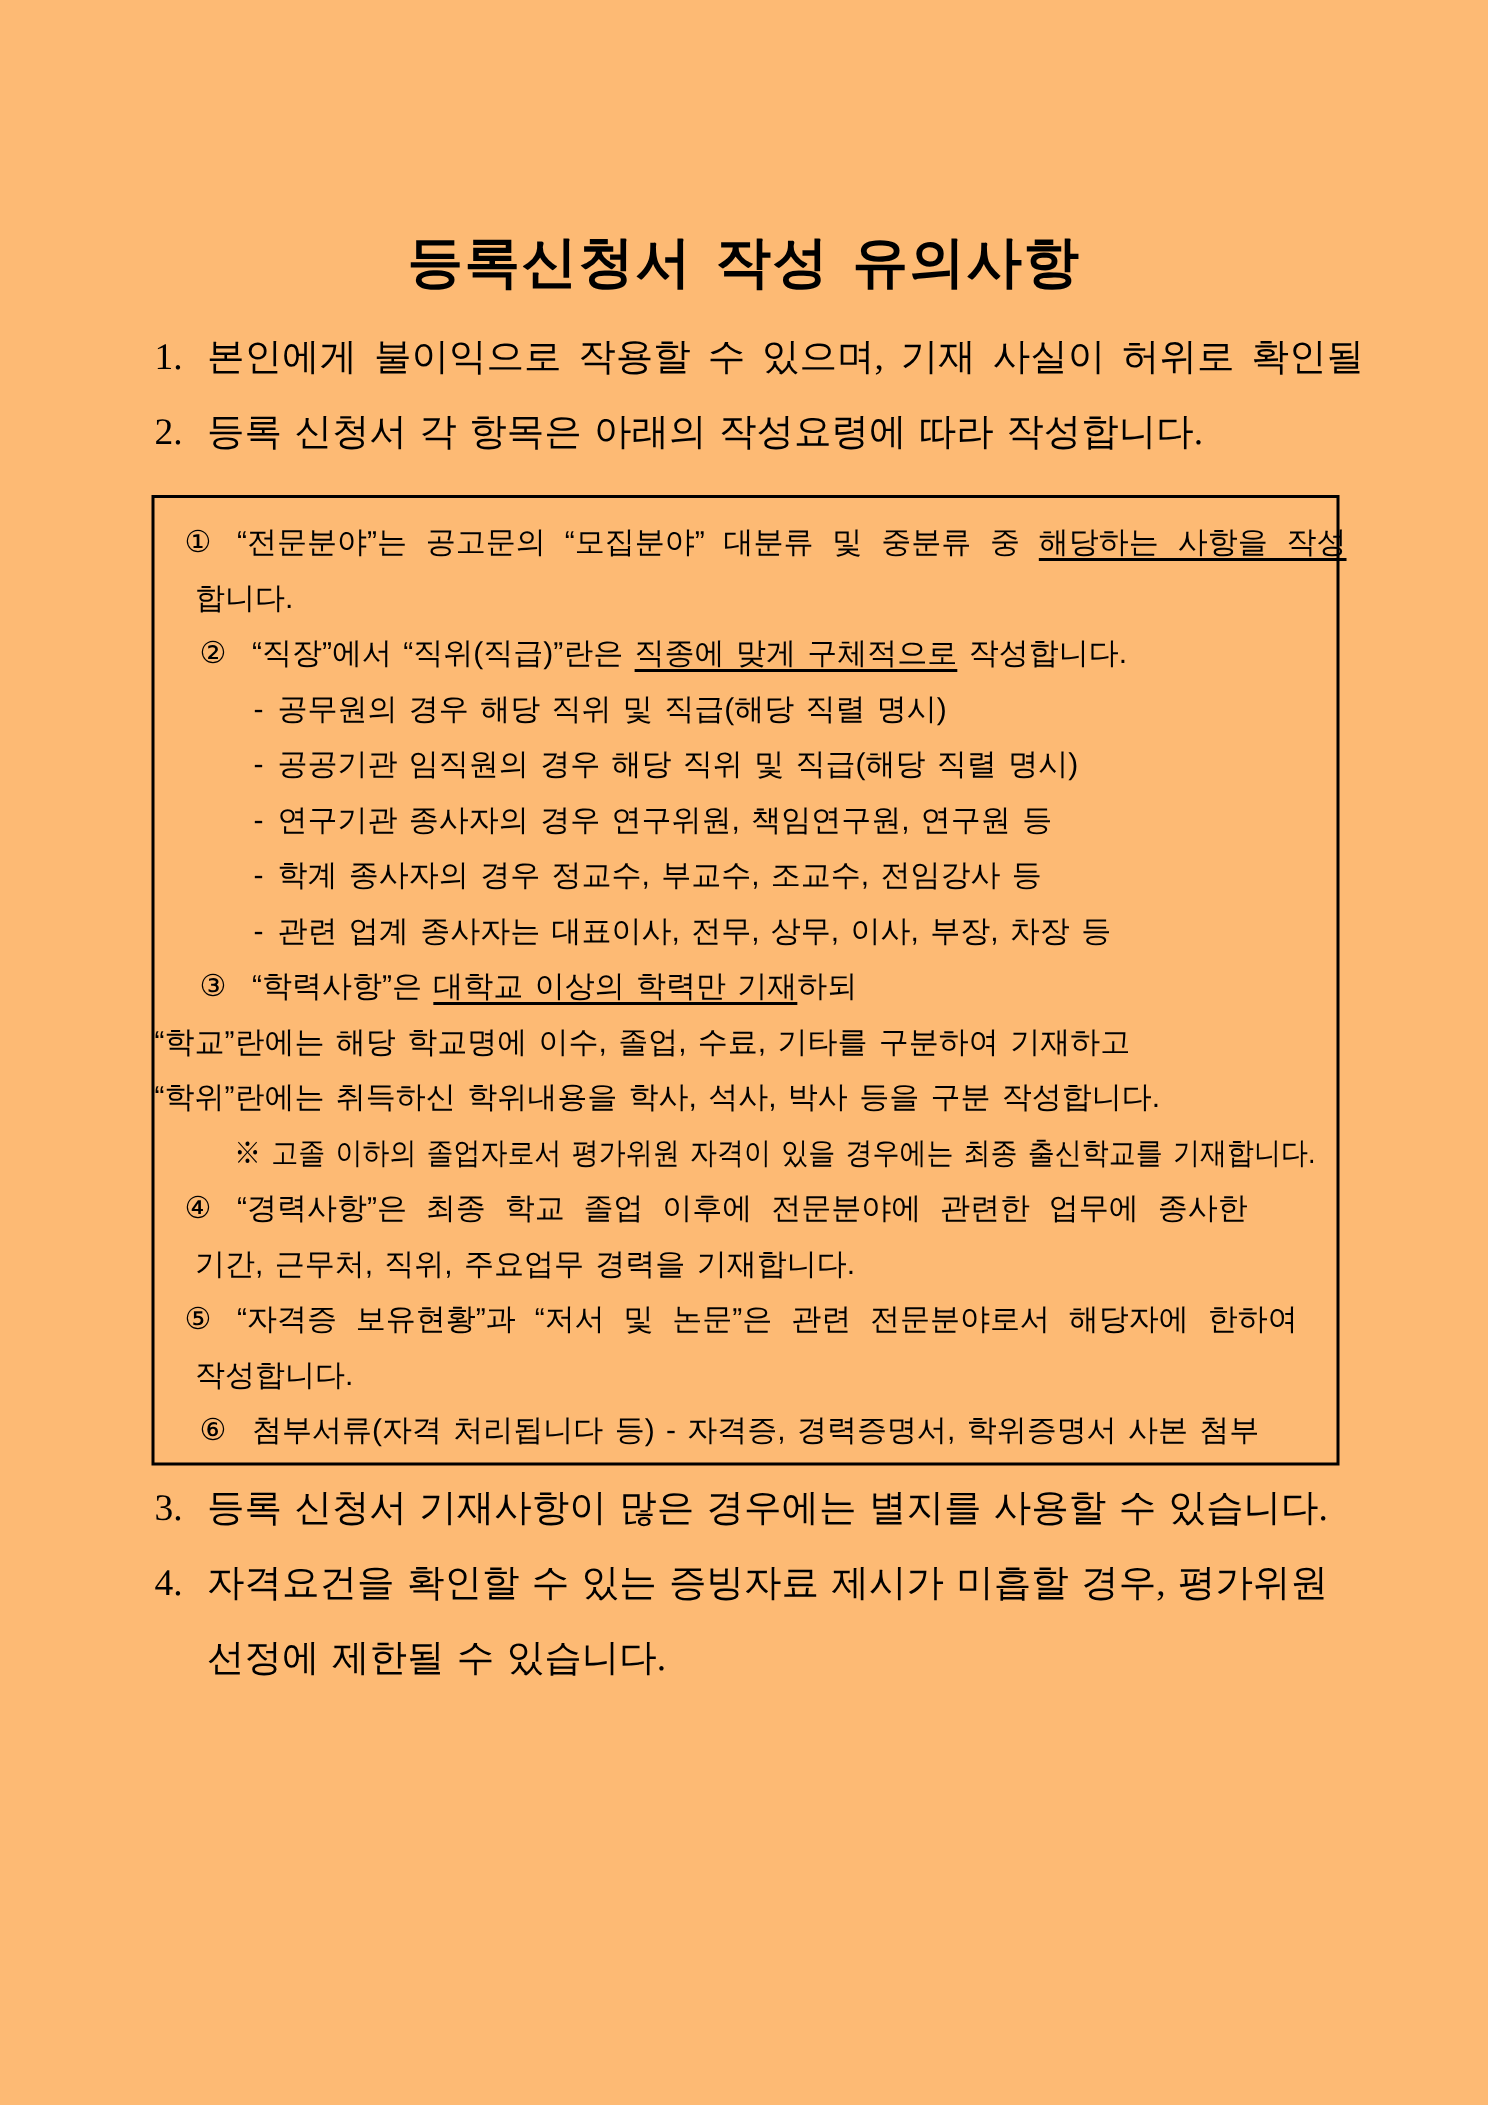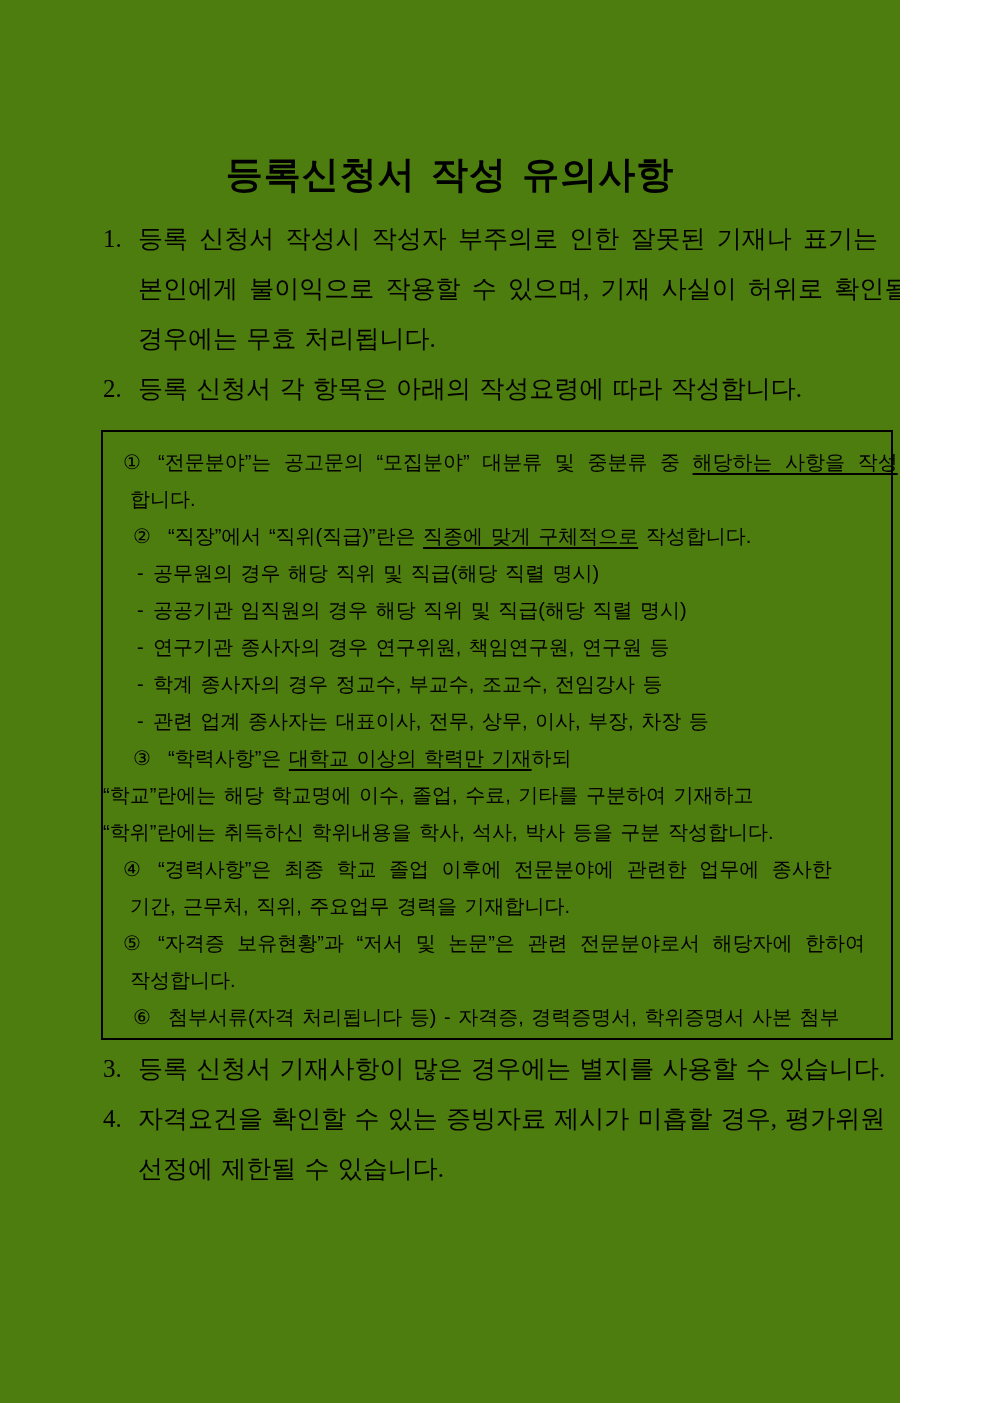--- a/index.html
+++ b/index.html
@@ -1,17 +1,17 @@
 <!DOCTYPE html>
 <html><head>
 <meta charset="utf-8">
 <style>
   html,body { margin:0; padding:0; background:#fff; }
   .page {
-    position:relative; width:900px; height:1403px; background:#4d7c0f; color:#000;
+    position:relative; width:992px; height:1403px; background:#fdba74; color:#000;
     overflow:hidden;
   }
   .title {
     position:absolute; top:150px; left:0; width:100%; margin:0;
     text-align:center;
     font-family:"Liberation Sans", sans-serif;
     font-weight:bold; font-size:37px; letter-spacing:1px; word-spacing:4px;
   }
   .content {
     position:absolute; left:103px; top:214px; width:800px;
@@ -30,61 +30,60 @@
     border:2px solid #000;
     padding:12px 0 2px 0;
     font-family:"Liberation Sans", sans-serif;
     font-size:20px;
   }
   .gbox .row { line-height:37px; white-space:pre; word-spacing:2px; }
   .gbox .row.w { word-spacing:7px;padding-left:20px; }
   .row.num  { padding-left:30px; }
   .row.num .mk  { display:inline-block; width:35px; }
   .row.cont { padding-left:27px; }
-  .row.dash { padding-left:34px; }
+  .row.dash { padding-left:34px;margin-left:32px; }
   .row.dash .mk { display:inline-block; width:16px; }
   .row.sub  { }
   .row.rem  { padding-left:53px; }
   .row.rem .txt {
     display:inline-block;
     transform:scaleX(0.90); transform-origin:0 50%;
   }
   .u { text-decoration:underline; text-underline-offset:4px; text-decoration-thickness:1.5px; }
   #notes-bottom { margin-top:4px; }
 </style>
 </head>
 <body>
 
 <div class="page">
   <h1 class="title">등록신청서 작성 유의사항</h1>
   <div class="content">
     <section id="notes-top">
         <div class="nitem">
           <span class="num">1.</span>
-          <div class="line w">등록 신청서 작성시 작성자 부주의로 인한 잘못된 기재나 표기는</div>
           <div class="line w">본인에게 불이익으로 작용할 수 있으며, 기재 사실이 허위로 확인될</div>
-          <div class="line">경우에는 무효 처리됩니다.</div>
         </div>
         <div class="nitem">
           <span class="num">2.</span>
           <div class="line">등록 신청서 각 항목은 아래의 작성요령에 따라 작성합니다.</div>
         </div>
       </section>
     <div class="gbox" id="box-rows">
         <div class="row num w"><span class="mk">①</span><span>“전문분야”는 공고문의 “모집분야” 대분류 및 중분류 중 </span><span class="u">해당하는 사항을 작성</span></div>
         <div class="row cont"><span>합니다.</span></div>
         <div class="row num"><span class="mk">②</span><span>“직장”에서 “직위(직급)”란은 </span><span class="u">직종에 맞게 구체적으로</span><span> 작성합니다.</span></div>
         <div class="row dash"><span class="mk">-</span><span>공무원의 경우 해당 직위 및 직급(해당 직렬 명시)</span></div>
         <div class="row dash"><span class="mk">-</span><span>공공기관 임직원의 경우 해당 직위 및 직급(해당 직렬 명시)</span></div>
         <div class="row dash"><span class="mk">-</span><span>연구기관 종사자의 경우 연구위원, 책임연구원, 연구원 등</span></div>
         <div class="row dash"><span class="mk">-</span><span>학계 종사자의 경우 정교수, 부교수, 조교수, 전임강사 등</span></div>
         <div class="row dash"><span class="mk">-</span><span>관련 업계 종사자는 대표이사, 전무, 상무, 이사, 부장, 차장 등</span></div>
         <div class="row num"><span class="mk">③</span><span>“학력사항”은 </span><span class="u">대학교 이상의 학력만 기재</span><span>하되</span></div>
         <div class="row sub"><span>“학교”란에는 해당 학교명에 이수, 졸업, 수료, 기타를 구분하여 기재하고</span></div>
         <div class="row sub"><span>“학위”란에는 취득하신 학위내용을 학사, 석사, 박사 등을 구분 작성합니다.</span></div>
+        <div class="row rem"><span class="txt"><span>※ 고졸 이하의 졸업자로서 평가위원 자격이 있을 경우에는 최종 출신학교를 기재합니다.</span></span></div>
         <div class="row num w"><span class="mk">④</span><span>“경력사항”은 최종 학교 졸업 이후에 전문분야에 관련한 업무에 종사한</span></div>
         <div class="row cont"><span>기간, 근무처, 직위, 주요업무 경력을 기재합니다.</span></div>
         <div class="row num w"><span class="mk">⑤</span><span>“자격증 보유현황”과 “저서 및 논문”은 관련 전문분야로서 해당자에 한하여</span></div>
         <div class="row cont"><span>작성합니다.</span></div>
         <div class="row num"><span class="mk">⑥</span><span>첨부서류(자격 처리됩니다 등) - 자격증, 경력증명서, 학위증명서 사본 첨부</span></div>
       </div>
     <section id="notes-bottom">
         <div class="nitem">
           <span class="num">3.</span>
           <div class="line">등록 신청서 기재사항이 많은 경우에는 별지를 사용할 수 있습니다.</div>

